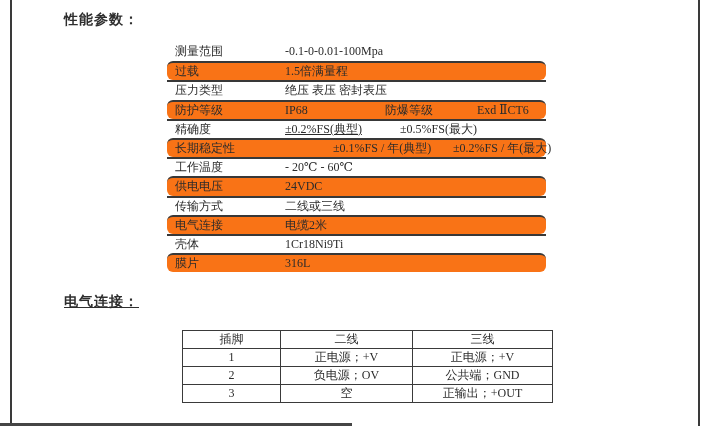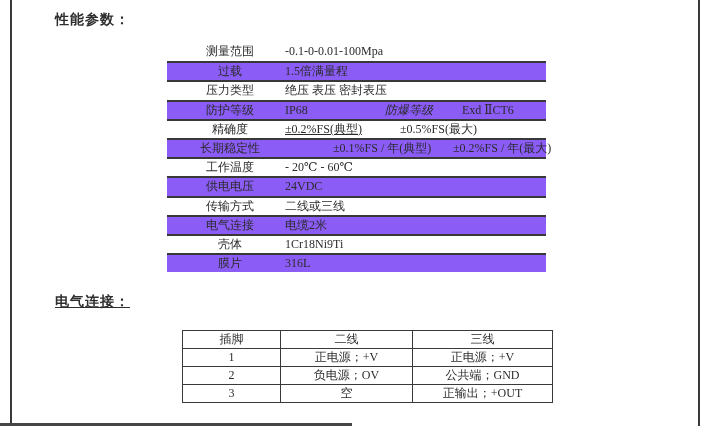--- a/index.html
+++ b/index.html
@@ -10,42 +10,42 @@
     font-family:"Liberation Serif","DejaVu Serif",serif;
     color:#2b2b2b;
     overflow:hidden;
   }
   .edge-line{position:absolute;top:0;bottom:0;width:2px;background:#3a3a3a;}
   .edge-left{left:10px;}
   .edge-right{left:698px;}
   .bottom-artifact{position:absolute;left:0;top:423px;width:352px;height:3px;background:#454545;}
 
   .section-title{
-    position:absolute;left:55px;
+    position:absolute;left:64px;
     font-family:"Liberation Sans","DejaVu Sans",sans-serif;
     font-weight:bold;font-size:14px;color:#2e2e2e;
     letter-spacing:1px;
   }
   #title-performance{top:11px;}
   #title-electrical{top:293px;text-decoration:underline;}
 
   
   .perf-table{
     position:absolute;left:167px;top:42px;width:379px;
     font-size:12px;
   }
   .p-row{
     display:flex;align-items:center;
     height:19.2px;box-sizing:border-box;
   }
   .p-row.ruled{border-top:2px solid #383838;}
-  .p-row.shaded{background:#8b5cf6;}
+  .p-row.shaded{background:#f97316;border-radius:6px;}
   .p-label{
     width:110px;min-width:110px;padding-left:8px;
-    display:inline-block;white-space:nowrap;text-align:center;
+    display:inline-block;white-space:nowrap;
   }
   .p-vals{flex:1;white-space:nowrap;}
   .p-vals span{display:inline-block;white-space:nowrap;}
 
   
   .conn-table{
     position:absolute;left:182px;top:330px;
     border-collapse:collapse;
     font-size:12px;color:#2b2b2b;
     table-layout:fixed;
@@ -80,21 +80,21 @@
       <div class="p-row shaded ruled">
         <span class="p-label">过载</span>
         <span class="p-vals"><span>1.5倍满量程</span></span>
       </div>
       <div class="p-row ruled">
         <span class="p-label">压力类型</span>
         <span class="p-vals"><span>绝压 表压 密封表压</span></span>
       </div>
       <div class="p-row shaded ruled">
         <span class="p-label">防护等级</span>
-        <span class="p-vals"><span style="width: 100px;">IP68</span><span style="width: 77px; font-style: italic;">防爆等级</span><span>Exd ⅡCT6</span></span>
+        <span class="p-vals"><span style="width: 100px;">IP68</span><span style="width: 92px;">防爆等级</span><span>Exd ⅡCT6</span></span>
       </div>
       <div class="p-row ruled">
         <span class="p-label">精确度</span>
         <span class="p-vals"><span style="width: 115px; text-decoration: underline;">±0.2%FS(典型)</span><span>±0.5%FS(最大)</span></span>
       </div>
       <div class="p-row shaded ruled">
         <span class="p-label">长期稳定性</span>
         <span class="p-vals"><span style="width: 120px; margin-left: 48px;">±0.1%FS / 年(典型)</span><span>±0.2%FS / 年(最大)</span></span>
       </div>
       <div class="p-row ruled">

